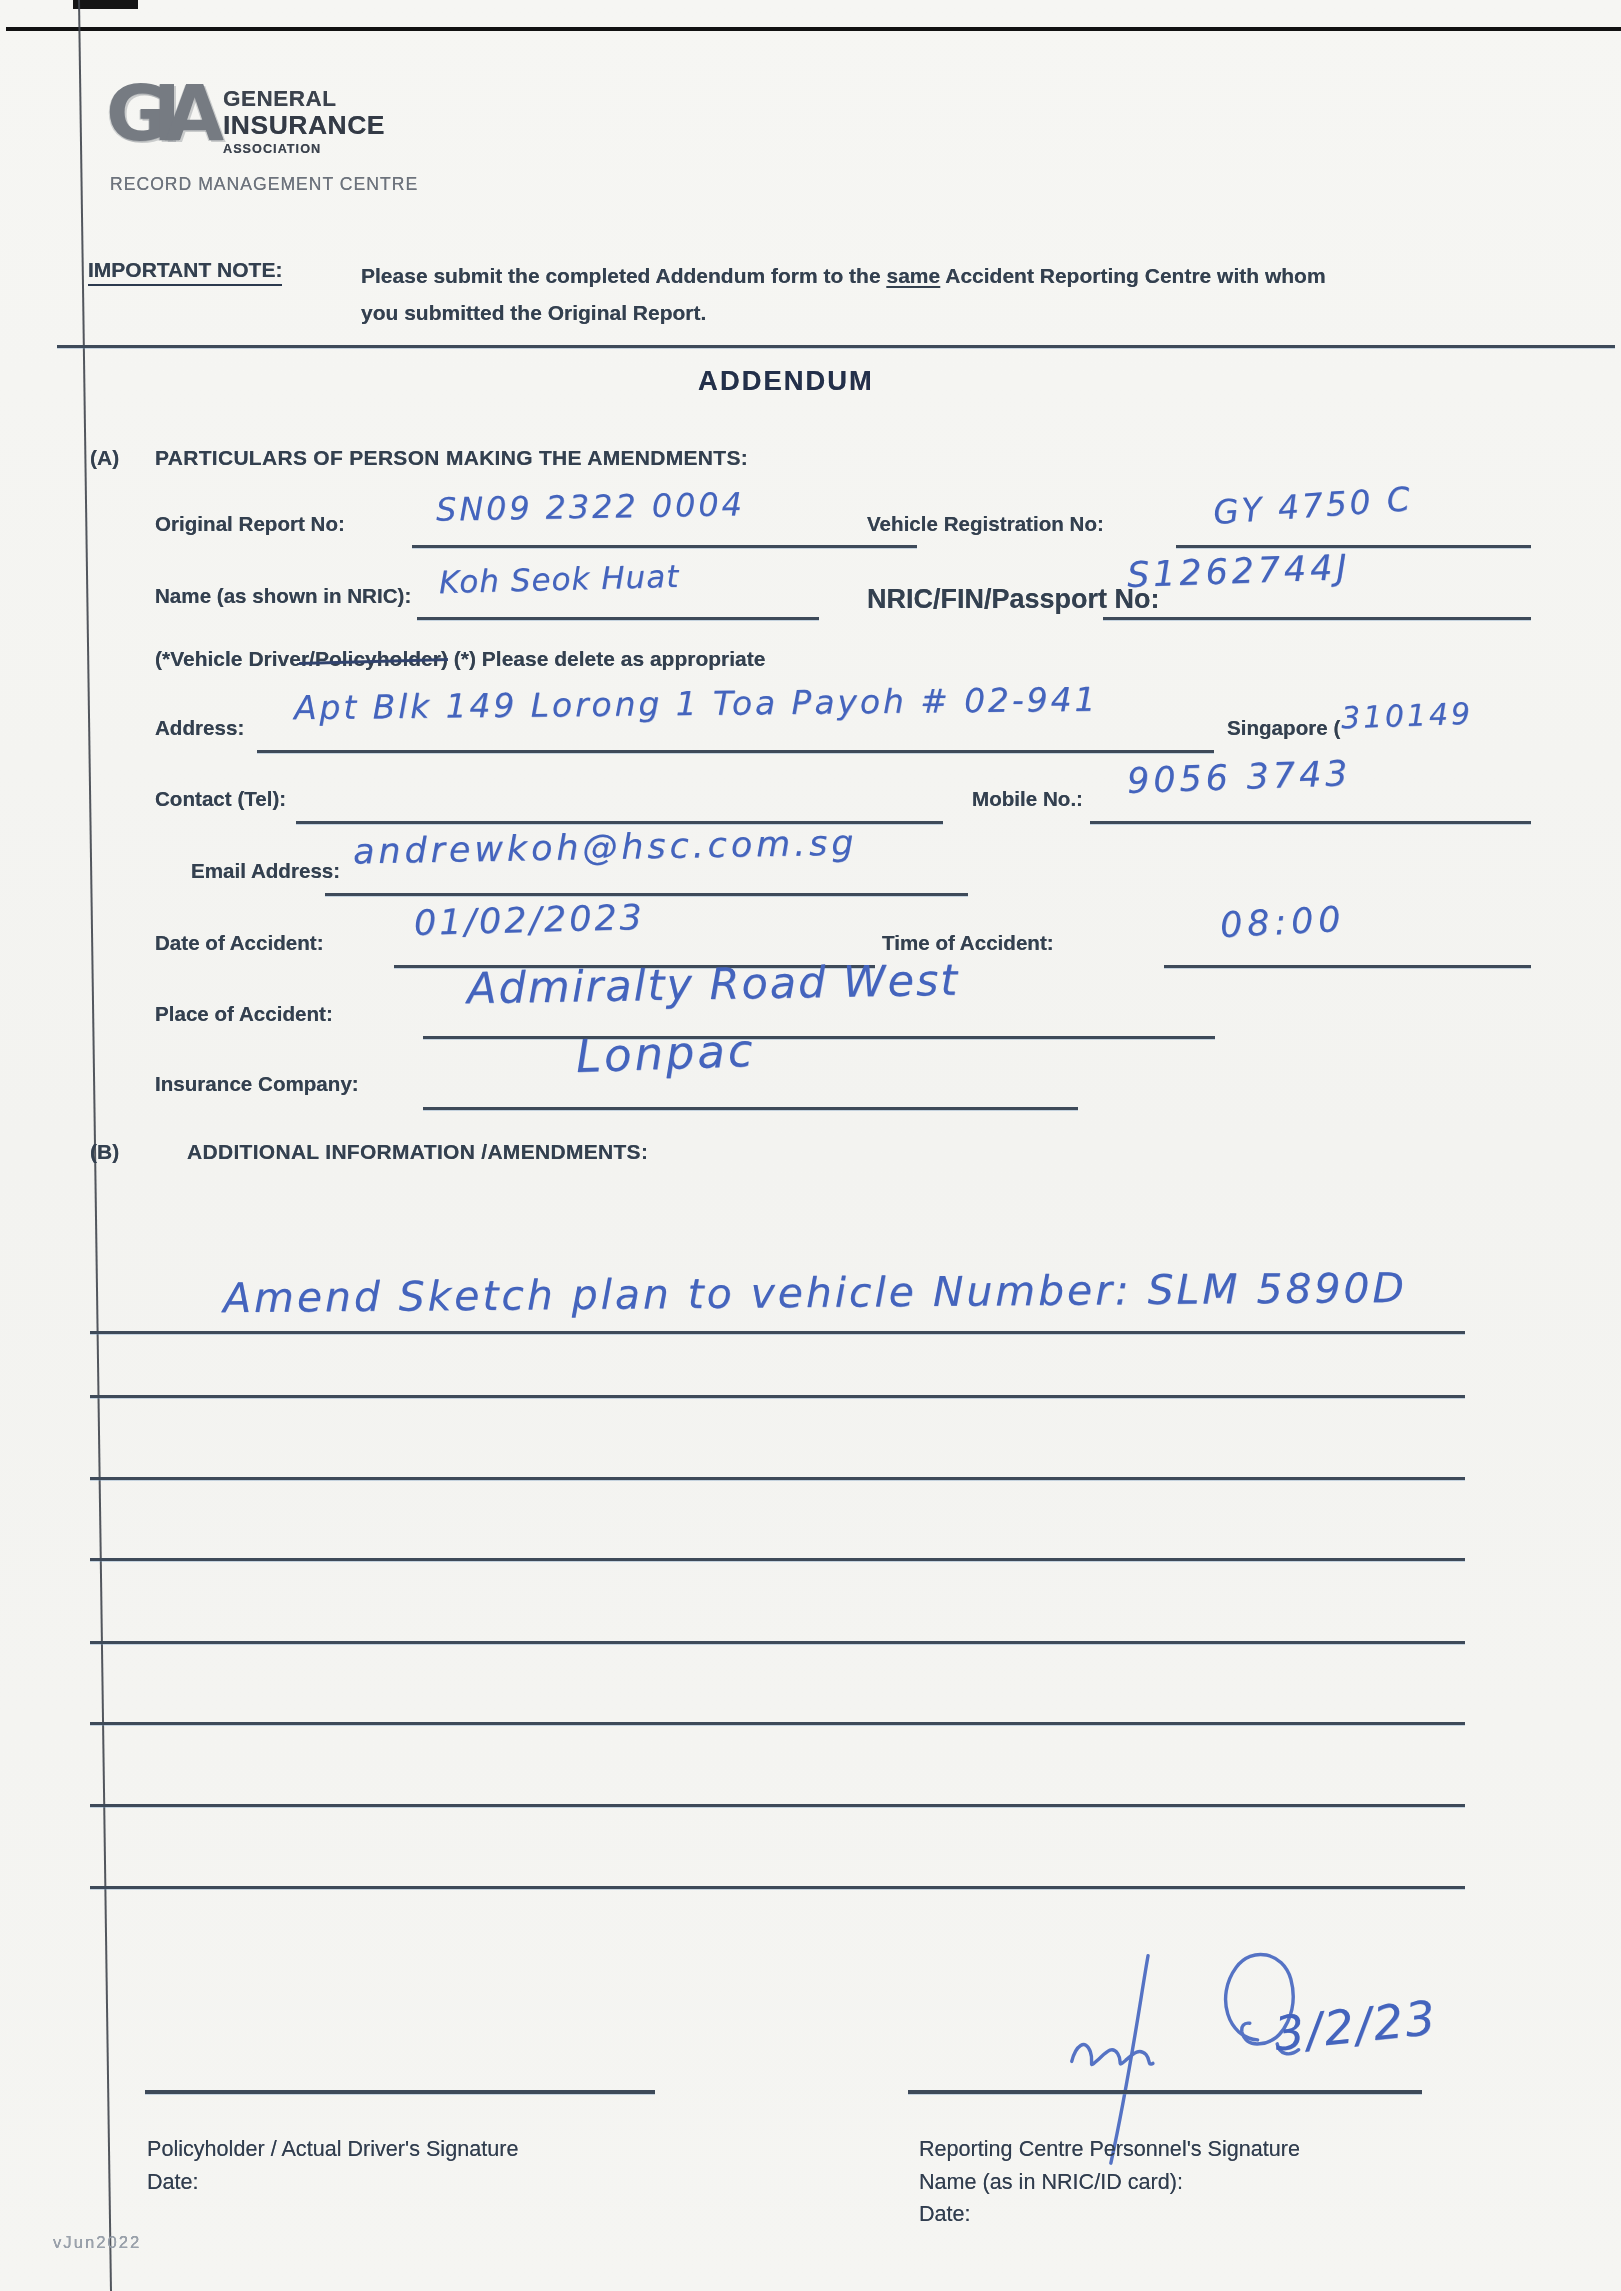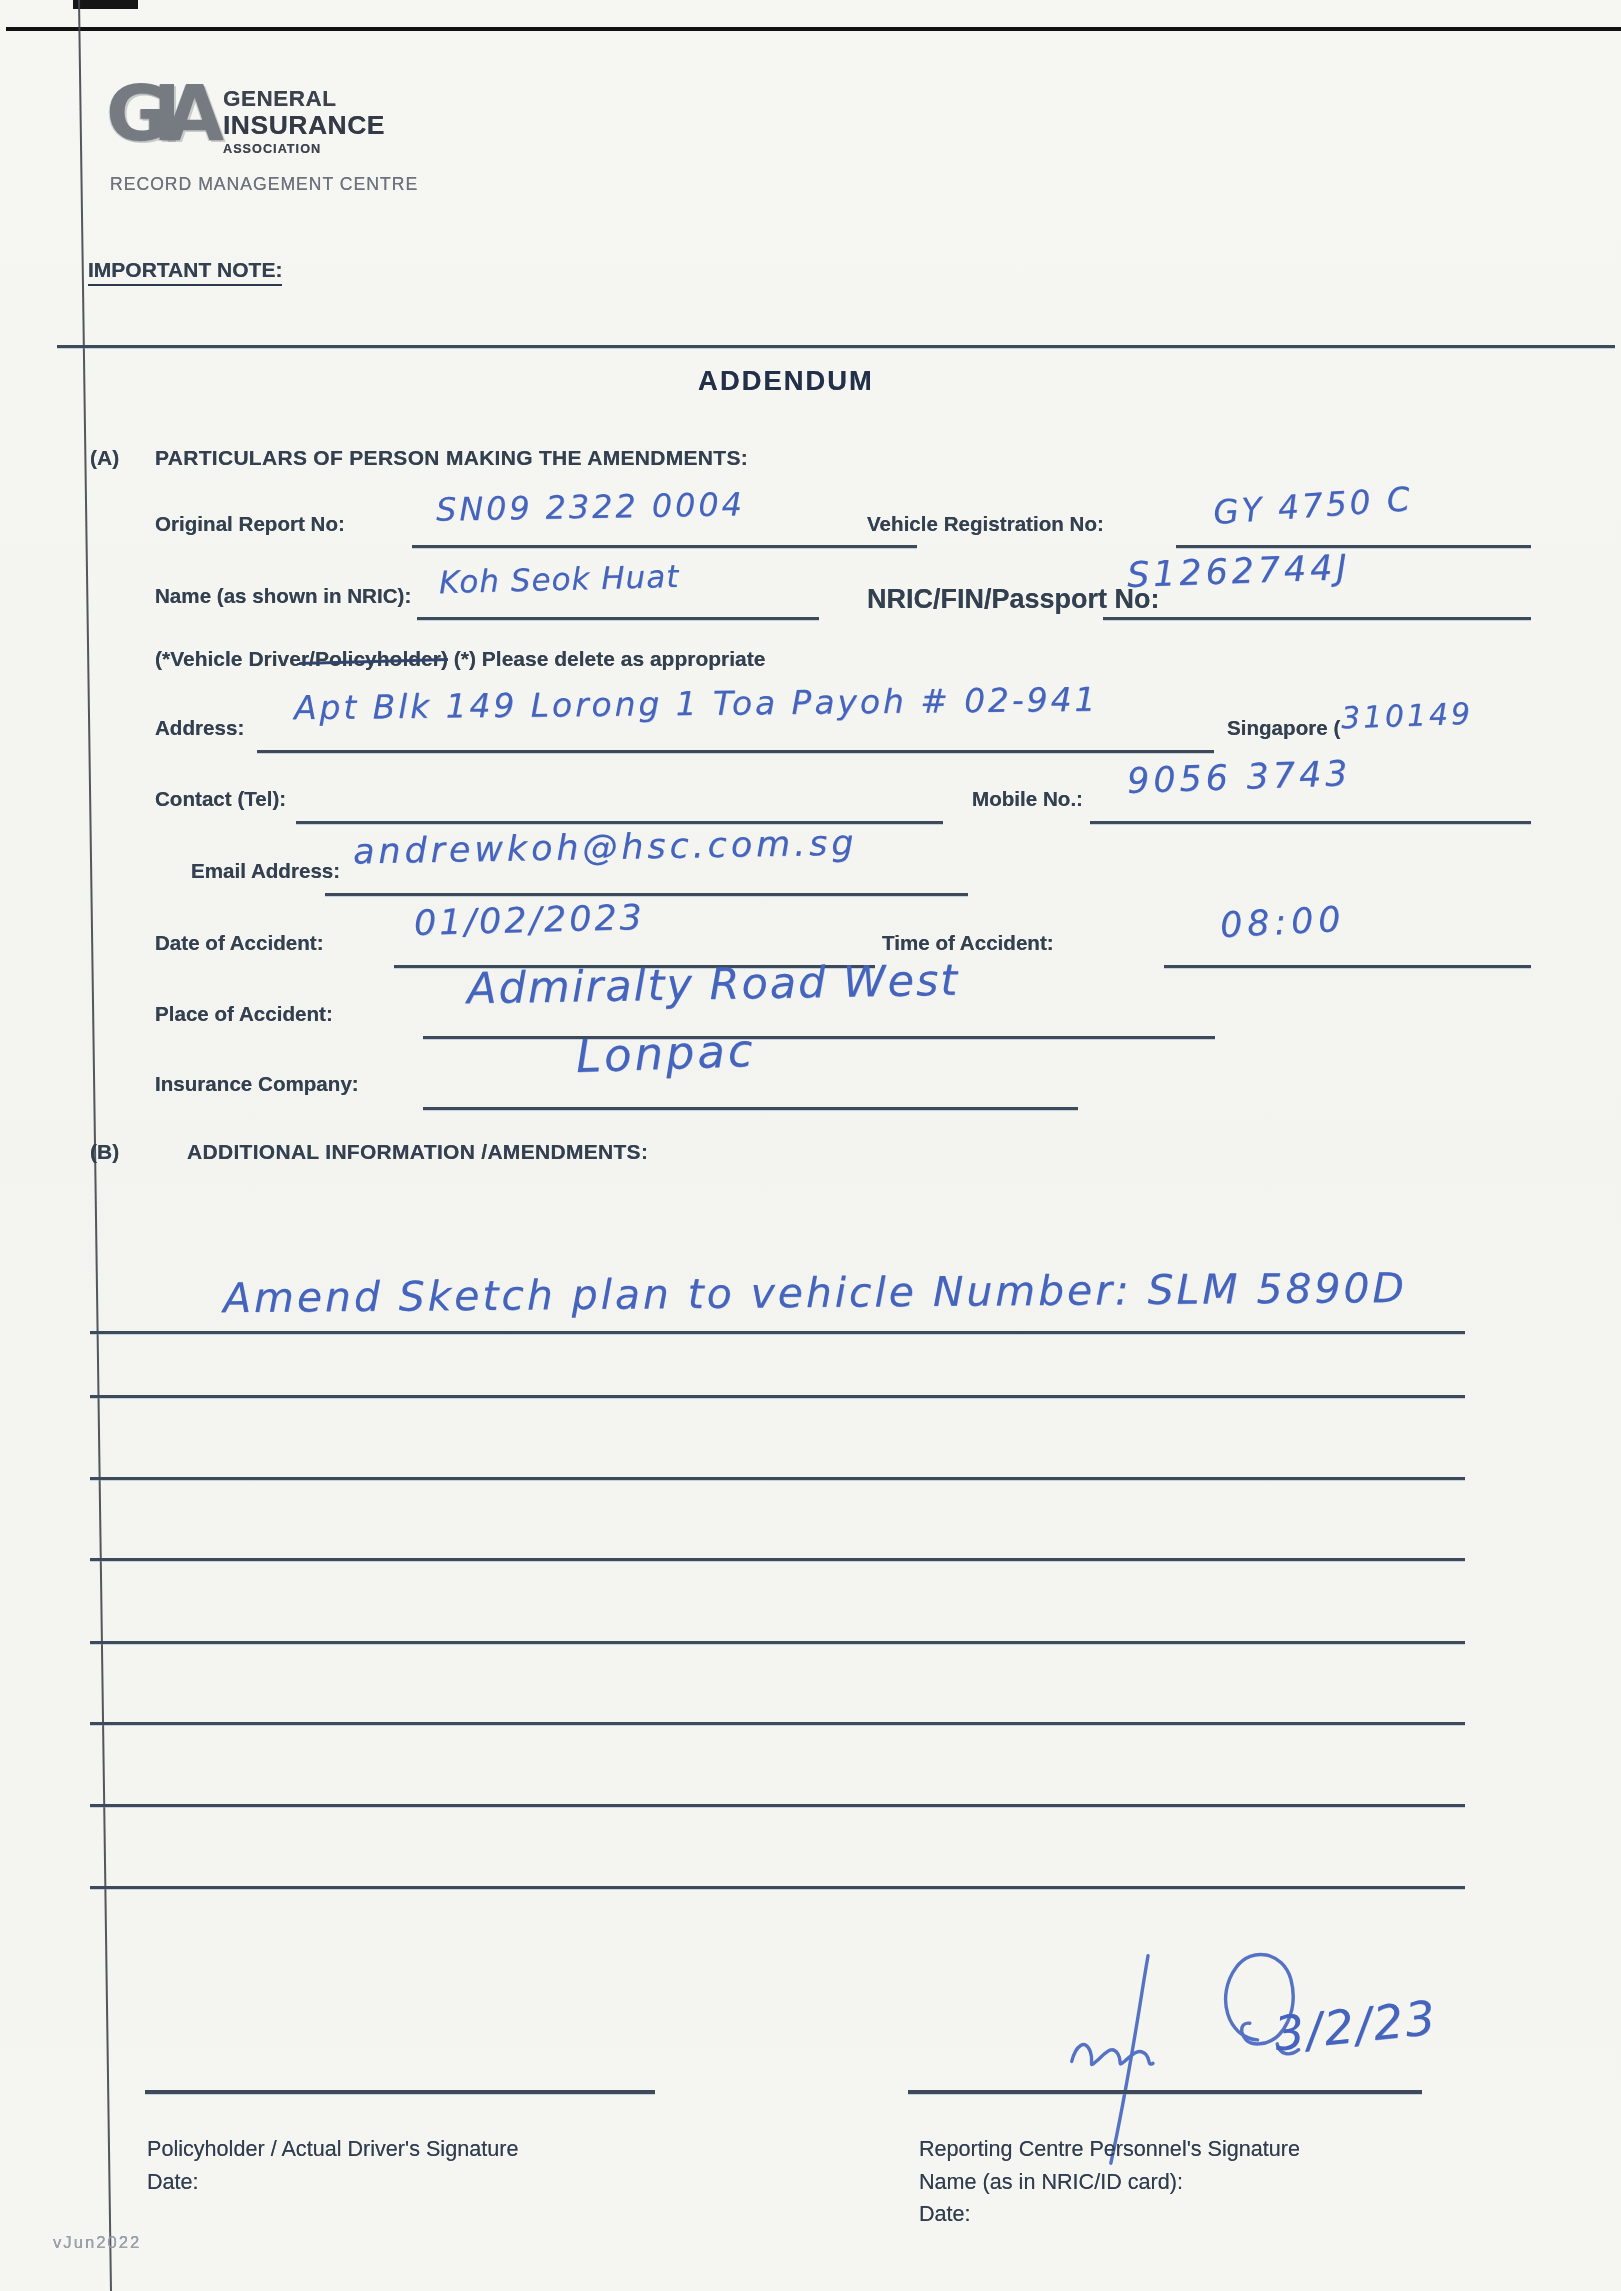--- a/index.html
+++ b/index.html
@@ -47,20 +47,23 @@
   <div class="scanline-v"></div>
 
   <div id="logo-monogram">GIA</div>
   <div class="print" style="left:223px;top:86px;font-size:22.5px;letter-spacing:0.5px;color:#3c434d;">GENERAL</div>
   <div class="print" style="left:223px;top:110px;font-size:26.5px;letter-spacing:0.5px;color:#343b46;">INSURANCE</div>
   <div class="print" style="left:223px;top:142px;font-size:12.7px;letter-spacing:1px;color:#3c434d;">ASSOCIATION</div>
   <div class="print" style="left:110px;top:174px;font-size:17.6px;font-weight:400;letter-spacing:1px;color:#6d737c;">RECORD MANAGEMENT CENTRE</div>
 
   <div class="print" style="left:88px;top:258px;font-size:21px;border-bottom:2.9px solid #2c3a4e;padding-bottom:2px;">
     <span>IMPORTANT NOTE:</span>
+  </div>
+  <div class="print" style="left:361px;top:257px;width:980px;font-size:21px;line-height:37px;white-space:normal;">
+    <span>Please submit the completed Addendum form to the </span><span class="em-underline">same</span><span> Accident Reporting Centre with whom you submitted the Original Report.</span>
   </div>
 
   <div class="rule" style="left:57px;top:345px;width:1558px;"></div>
   <div class="print" style="left:0;right:49px;top:365px;text-align:center;font-size:27.4px;letter-spacing:2px;color:#23304a;">ADDENDUM</div>
 
   <div class="print" style="left:90px;top:446px;font-size:21px;">(A)</div>
   <div class="print" style="left:155px;top:446px;font-size:21px;letter-spacing:0.3px;">PARTICULARS OF PERSON MAKING THE AMENDMENTS:</div>
 
   <div class="print" style="left:155px;top:512px;font-size:20.6px;">Original Report No:</div>
   <div class="rule" style="left:412px;top:545px;width:505px;"></div>

